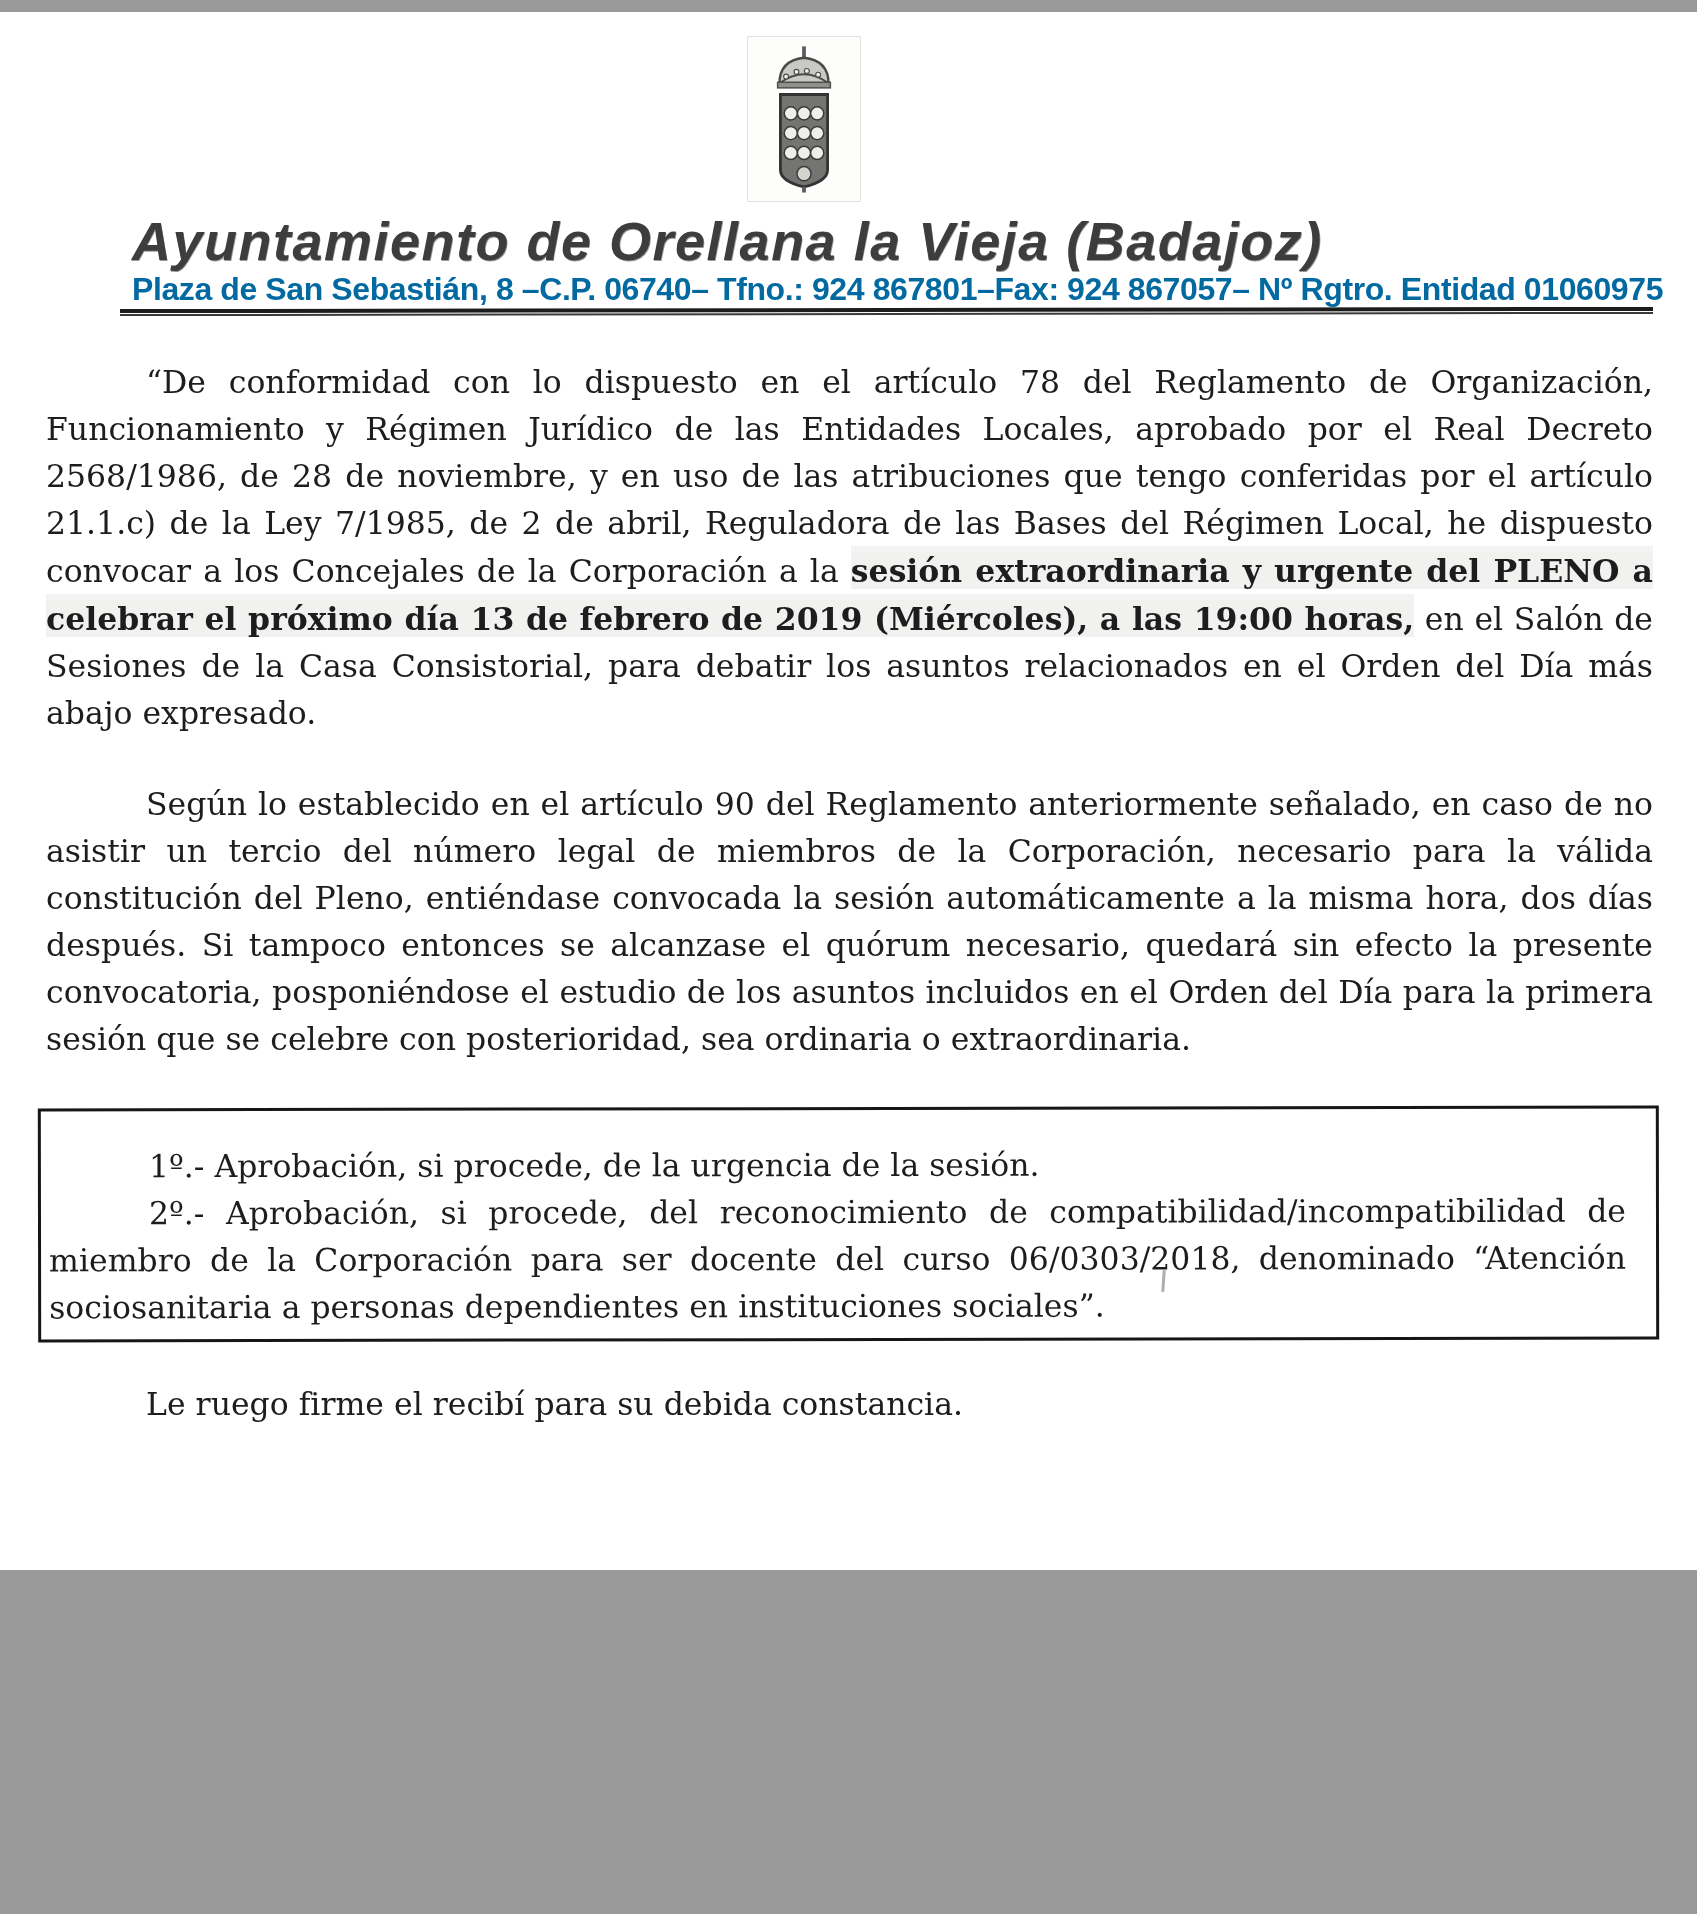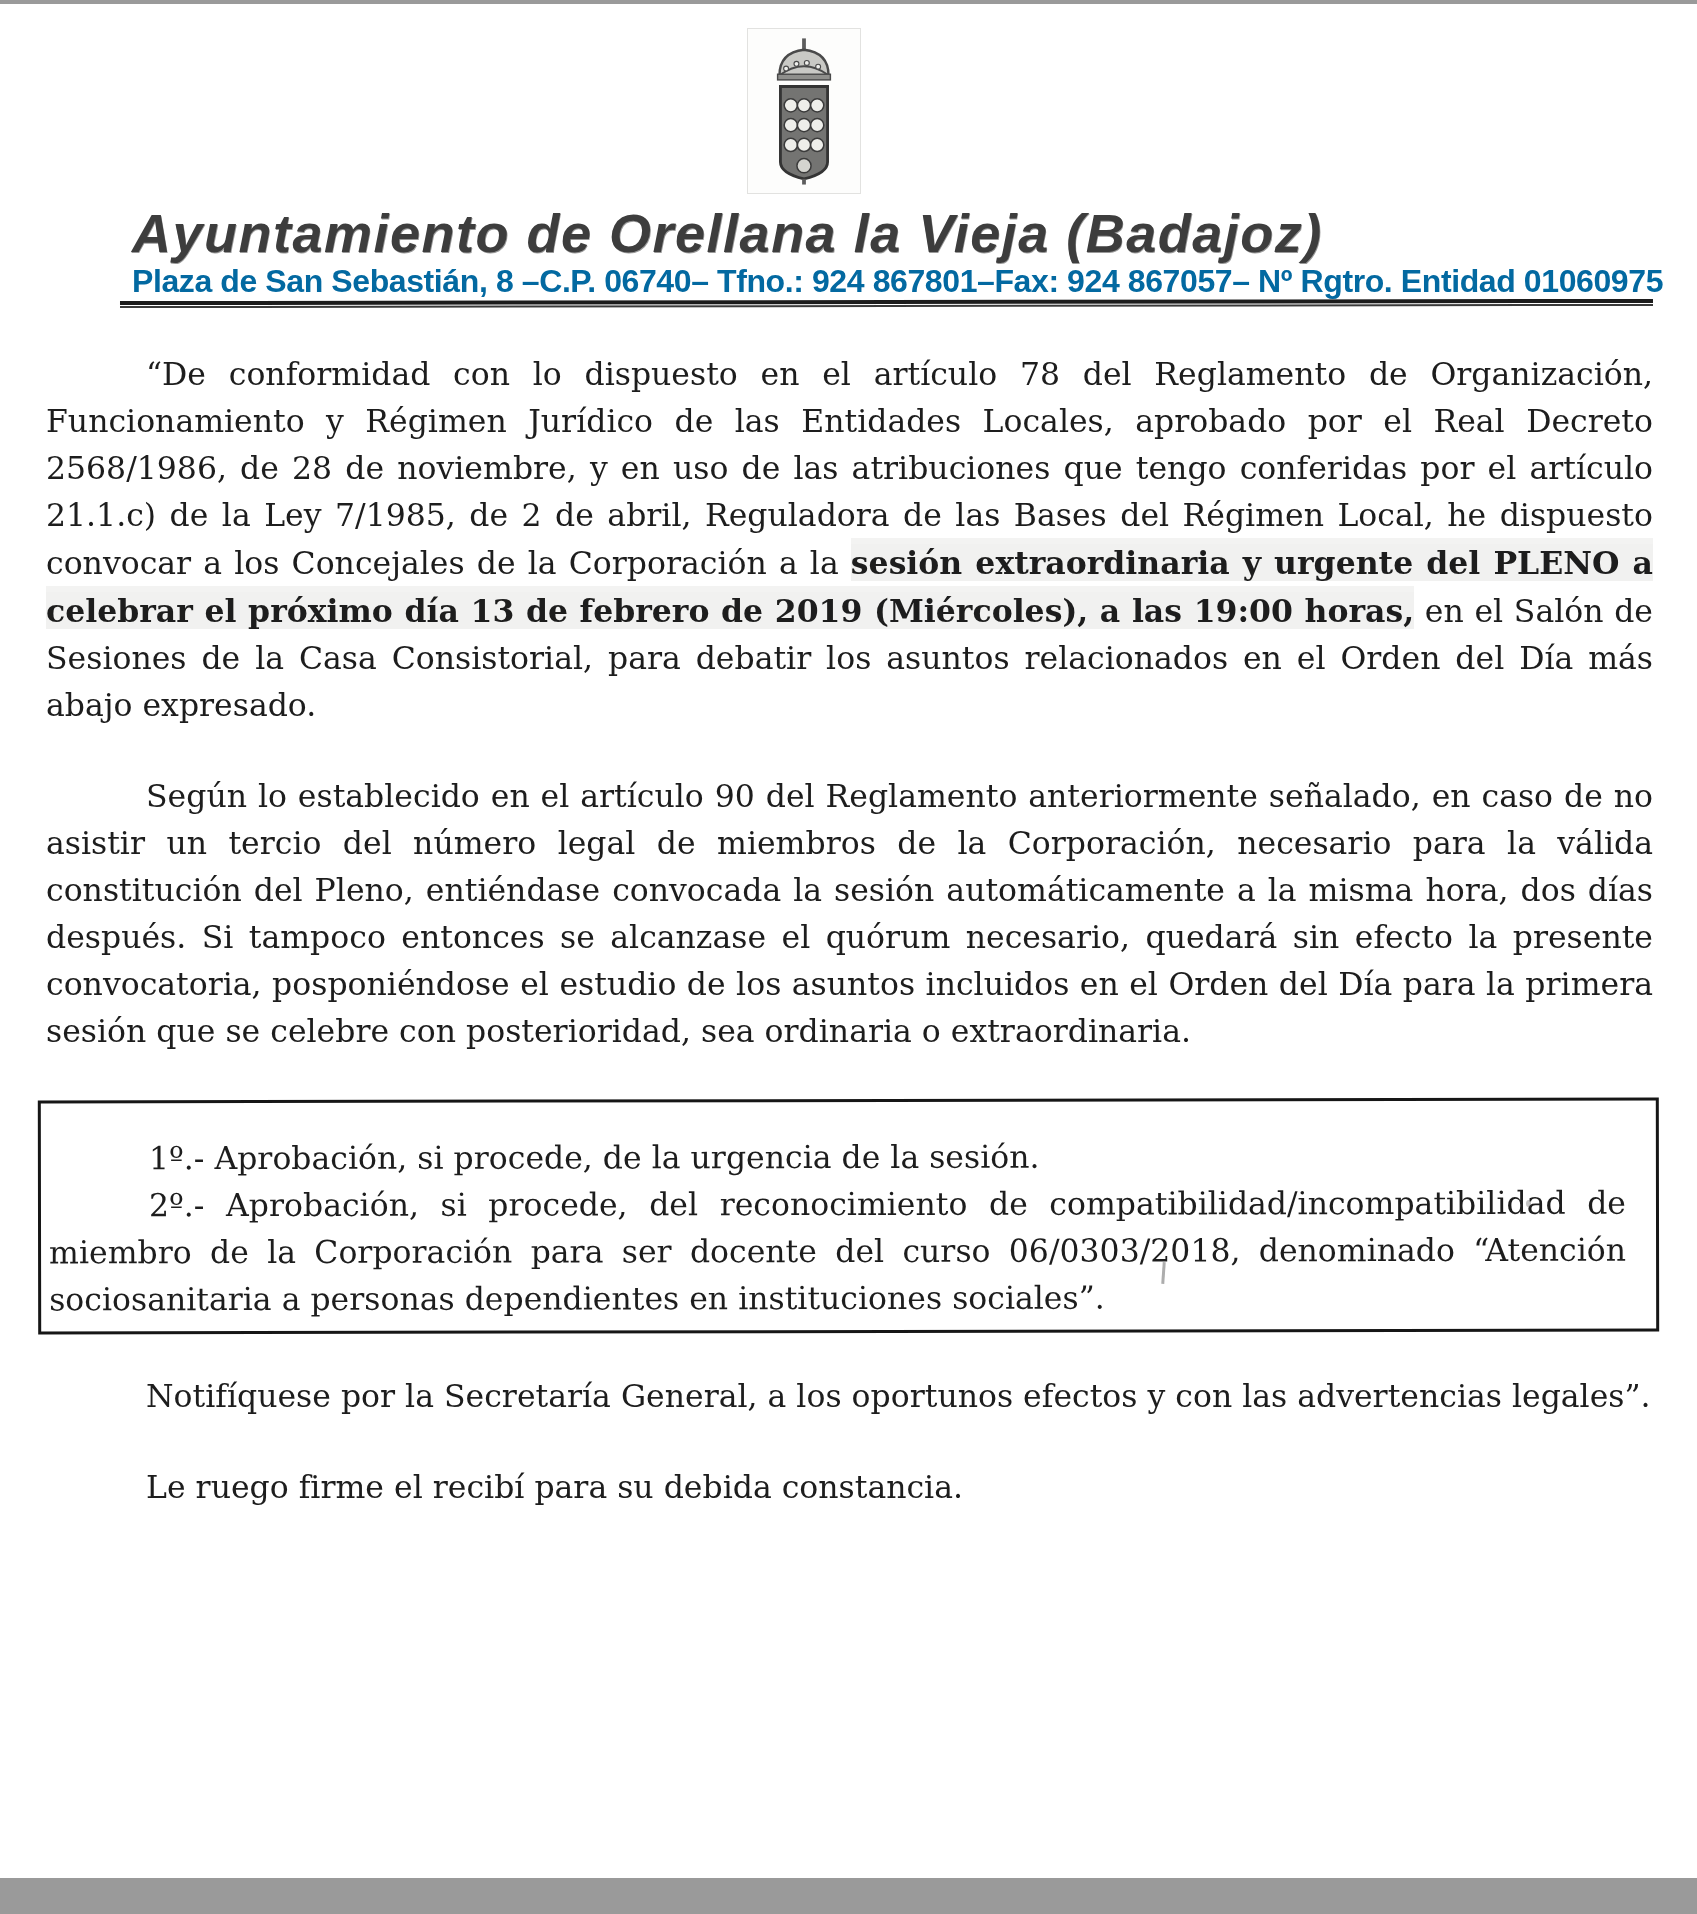--- a/index.html
+++ b/index.html
@@ -1,21 +1,21 @@
 <!DOCTYPE html>
 <html lang="es"><head>
 <meta charset="utf-8">
 <style>
   * { box-sizing: border-box; }
   html, body { margin: 0; padding: 0; background: #9a9a9a; }
   .page {
     position: relative;
     width: 1697px;
-    height: 1874px;
-    margin: 4px auto;
+    height: 1558px;
+    margin: 12px auto;
     background: #ffffff;
     color: #1f1f1f;
     padding: 24px 44px 40px 46px;
     overflow: hidden;
     font-family: "DejaVu Serif", serif;
   }
 
   
   .crest-box {
     width: 114px;
@@ -150,21 +150,20 @@
 
     <p class="para">Según lo establecido en el artículo 90 del Reglamento anteriormente señalado, en caso de no asistir un tercio del número legal de miembros de la Corporación, necesario para la válida constitución del Pleno, entiéndase convocada la sesión automáticamente a la misma hora, dos días después. Si tampoco entonces se alcanzase el quórum necesario, quedará sin efecto la presente convocatoria, posponiéndose el estudio de los asuntos incluidos en el Orden del Día para la primera sesión que se celebre con posterioridad, sea ordinaria o extraordinaria.</p>
 
 
     <div class="orden-box">
       <p class="para">1º.- Aprobación, si procede, de la urgencia de la sesión.</p>
       <p class="para">2º.- Aprobación, si procede, del reconocimiento de compatibilidad/incompatibilidad de miembro de la Corporación para ser docente del curso 06/0303/2018, denominado “Atención sociosanitaria a personas dependientes en instituciones sociales”.</p>
     </div>
 
     <div class="closing-block">
-      <p class="para">Notifíquese por la Secretaría General, a los oportunos efectos y con las advertencias legales”.</p>
       <p class="para">Le ruego firme el recibí para su debida constancia.</p>
     </div>
 
   </main>
 
   <span class="artifact tick"></span>
   <span class="artifact dot"></span>
   <span class="artifact speck"></span>
 </div>
 

